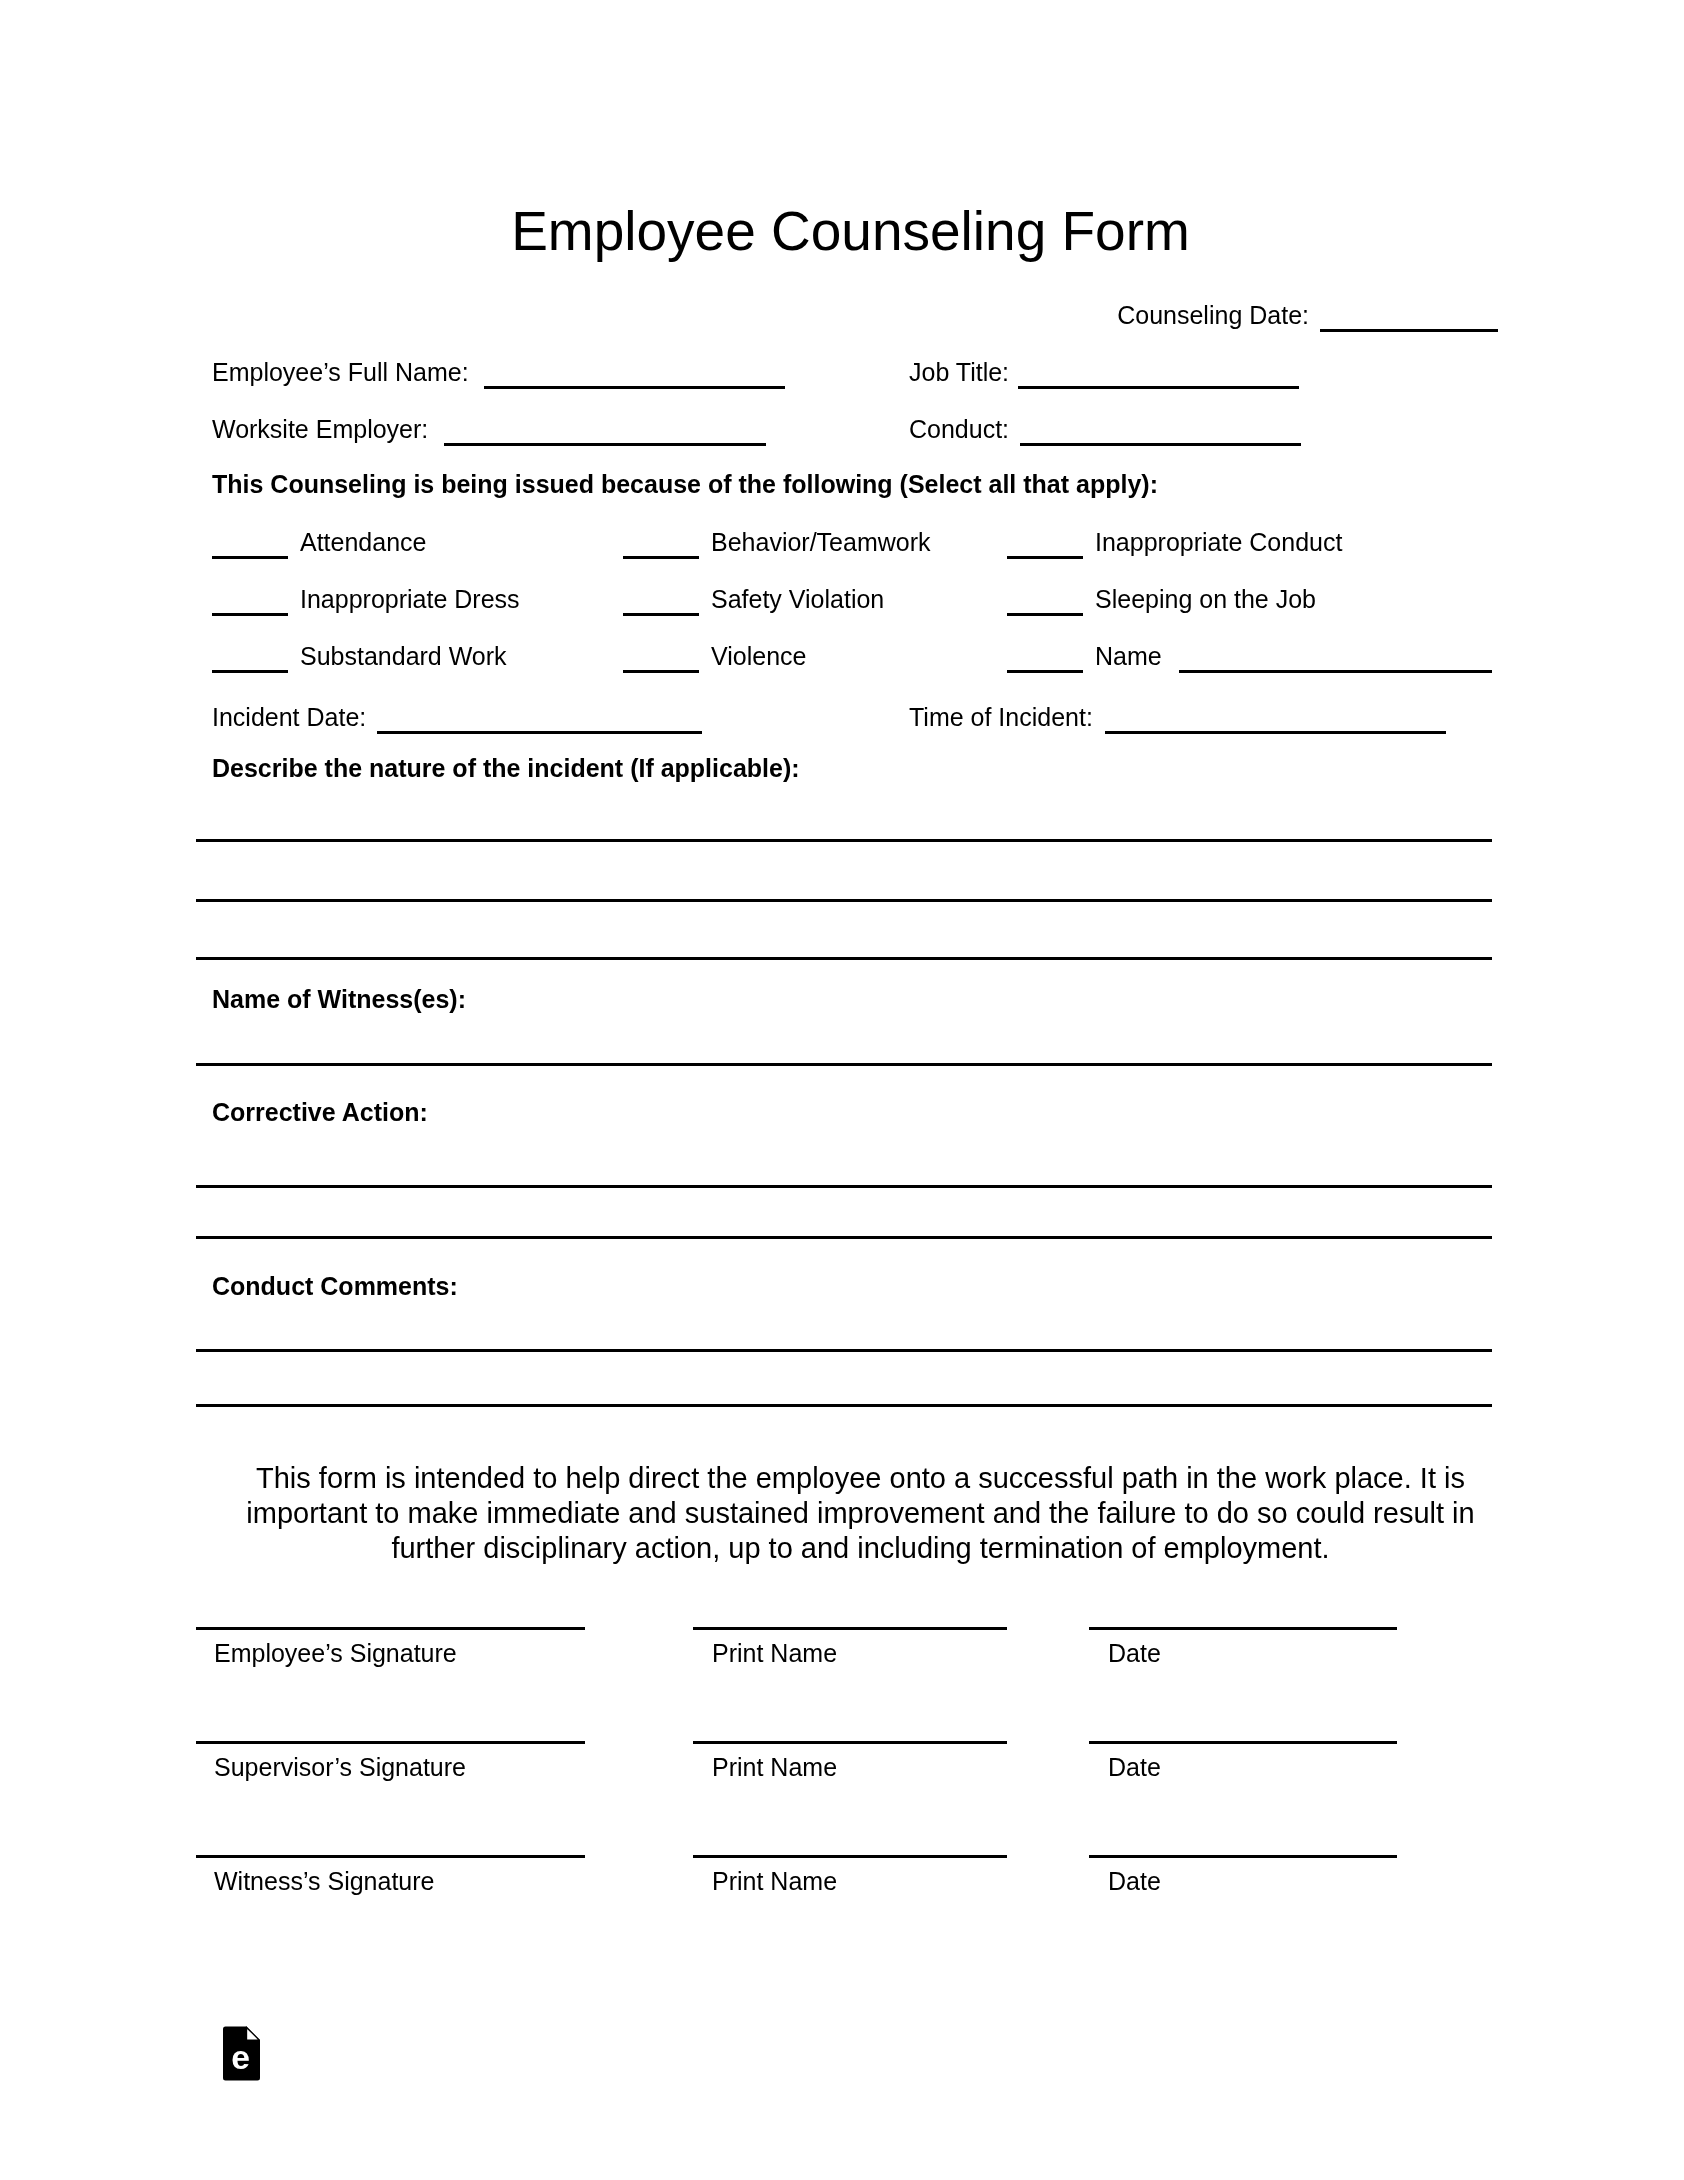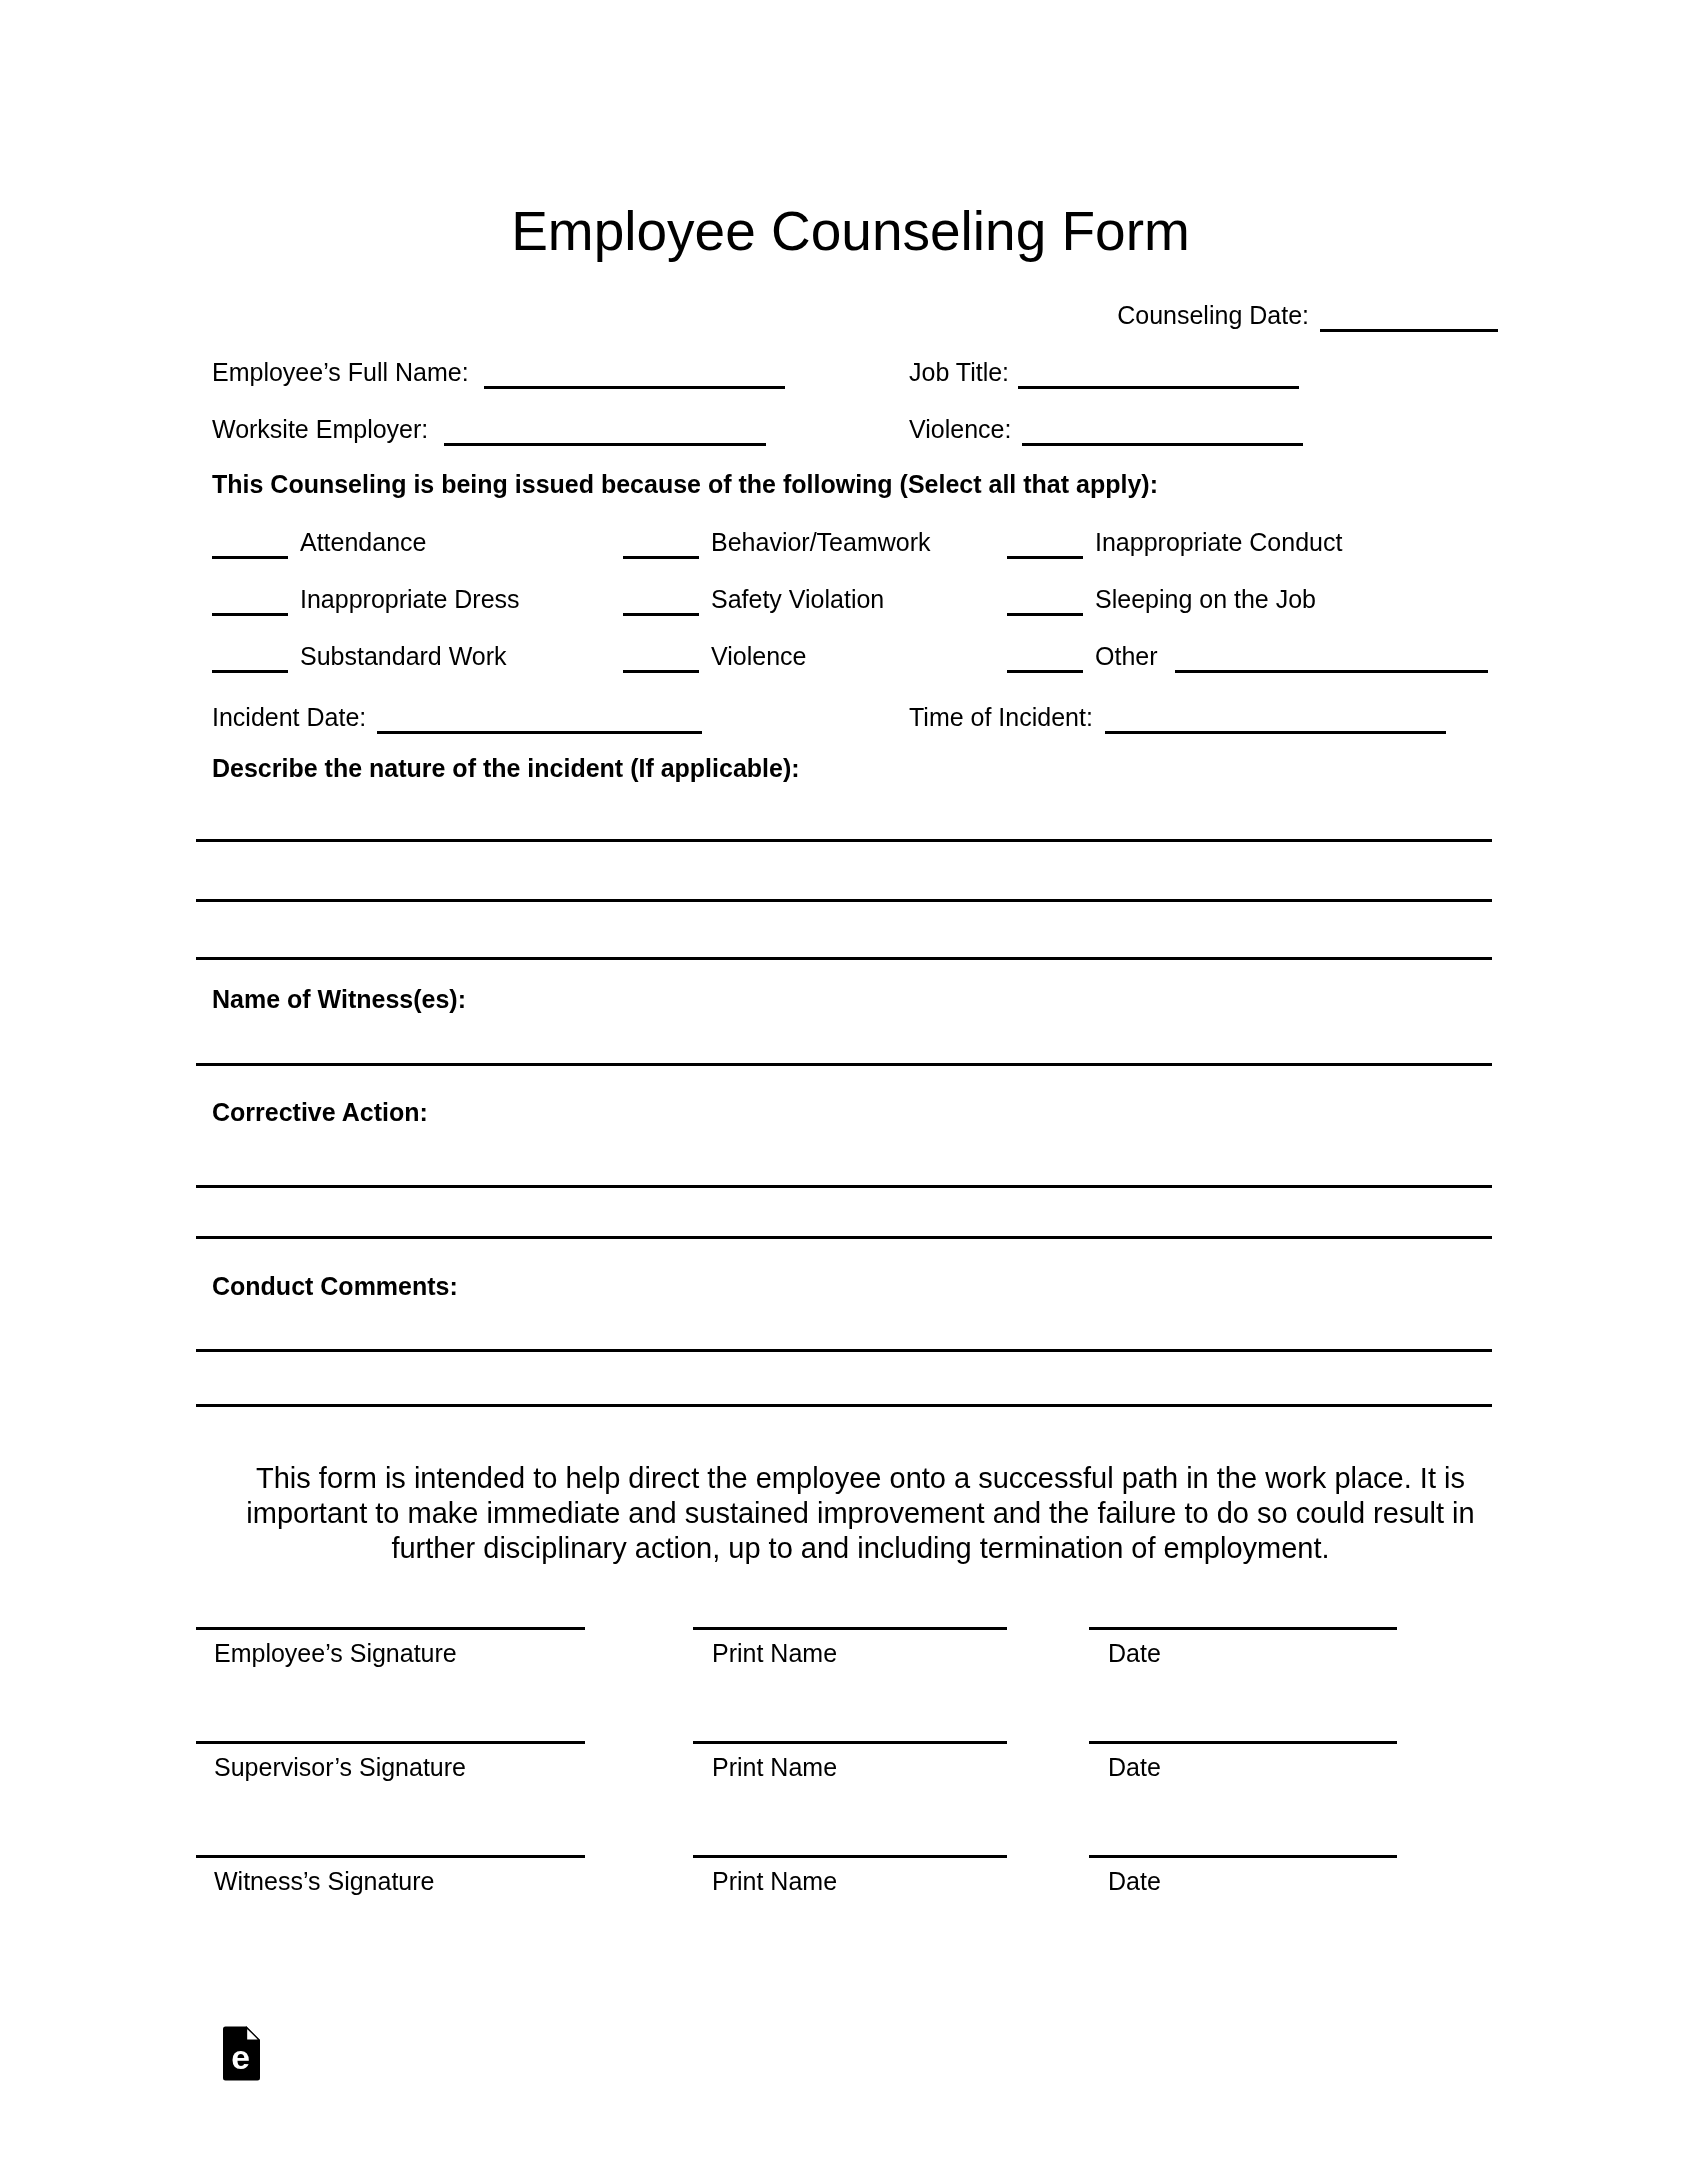--- a/index.html
+++ b/index.html
@@ -56,21 +56,21 @@
     <span>Employee’s Full Name:</span><span class="blank" style="width:301px; margin-left:15.3px;"></span>
   </div>
   <div class="abs t" style="left:893px; top:353px;">
     <span>Job Title:</span><span class="blank" style="width:281px; margin-left:9.4px;"></span>
   </div>
 
   <div class="abs t" style="left:196px; top:410px;">
     <span>Worksite Employer:</span><span class="blank" style="width:322px; margin-left:16px;"></span>
   </div>
   <div class="abs t" style="left:893px; top:410px;">
-    <span>Violence:</span><span class="blank" style="width:281px; margin-left:11px;"></span>
+    <span>Conduct:</span><span class="blank" style="width:281px; margin-left:11px;"></span>
   </div>
 
   <div class="abs t b" style="left:196px; top:465px;">This Counseling is being issued because of the following (Select all that apply):</div>
 
   <div class="abs t" style="left:196px; top:523px;">
     <span class="blank cbw"></span><span class="cbl">Attendance</span>
   </div>
   <div class="abs t" style="left:607px; top:523px;">
     <span class="blank cbw"></span><span class="cbl">Behavior/Teamwork</span>
   </div>
@@ -88,21 +88,21 @@
     <span class="blank cbw"></span><span class="cbl">Sleeping on the Job</span>
   </div>
 
   <div class="abs t" style="left:196px; top:637px;">
     <span class="blank cbw"></span><span class="cbl">Substandard Work</span>
   </div>
   <div class="abs t" style="left:607px; top:637px;">
     <span class="blank cbw"></span><span class="cbl">Violence</span>
   </div>
   <div class="abs t" style="left:991px; top:637px;">
-    <span class="blank cbw"></span><span class="cbl">Other</span><span class="blank" style="width:313px; margin-left:17px;"></span>
+    <span class="blank cbw"></span><span class="cbl">Name</span><span class="blank" style="width:313px; margin-left:17px;"></span>
   </div>
 
   <div class="abs t" style="left:196px; top:698px;">
     <span>Incident Date:</span><span class="blank" style="width:325px; margin-left:11px;"></span>
   </div>
   <div class="abs t" style="left:893px; top:698px;">
     <span>Time of Incident:</span><span class="blank" style="width:341px; margin-left:12px;"></span>
   </div>
 
   <div class="abs t b" style="left:196px; top:749px;">Describe the nature of the incident (If applicable):</div>

